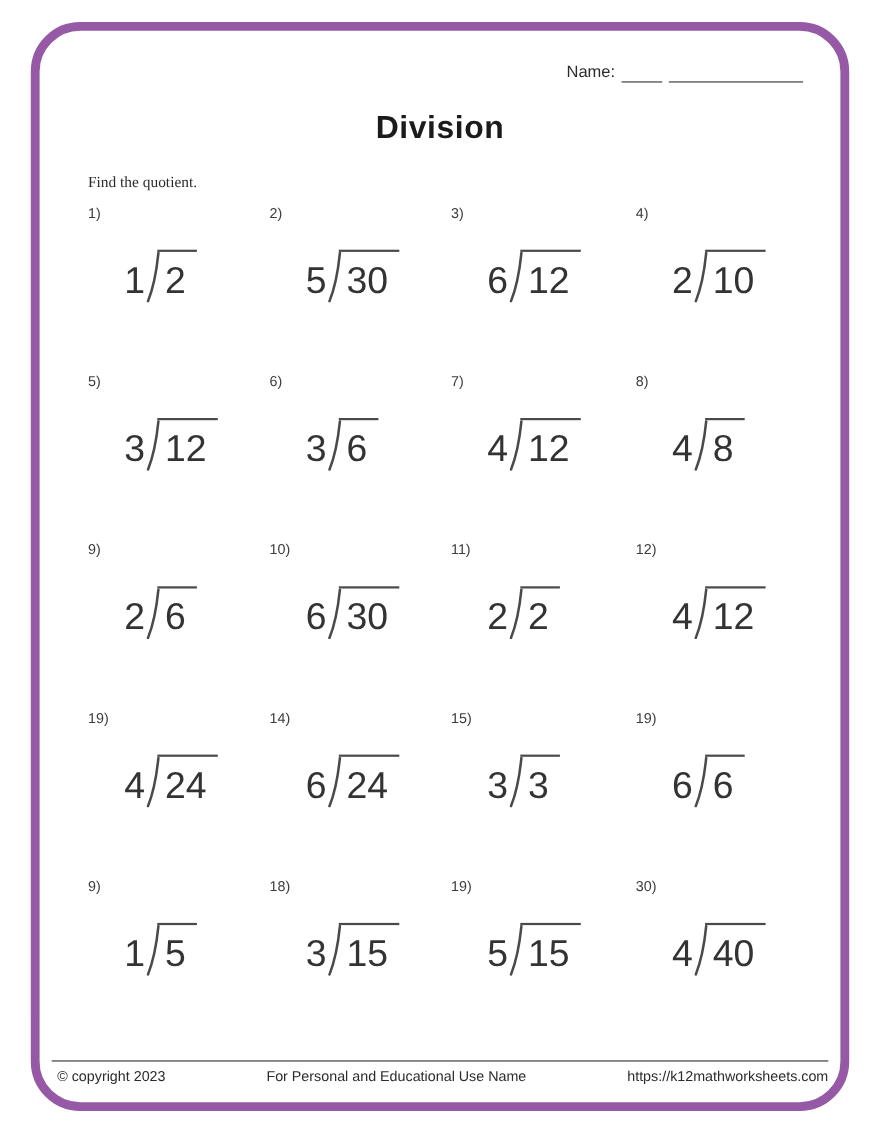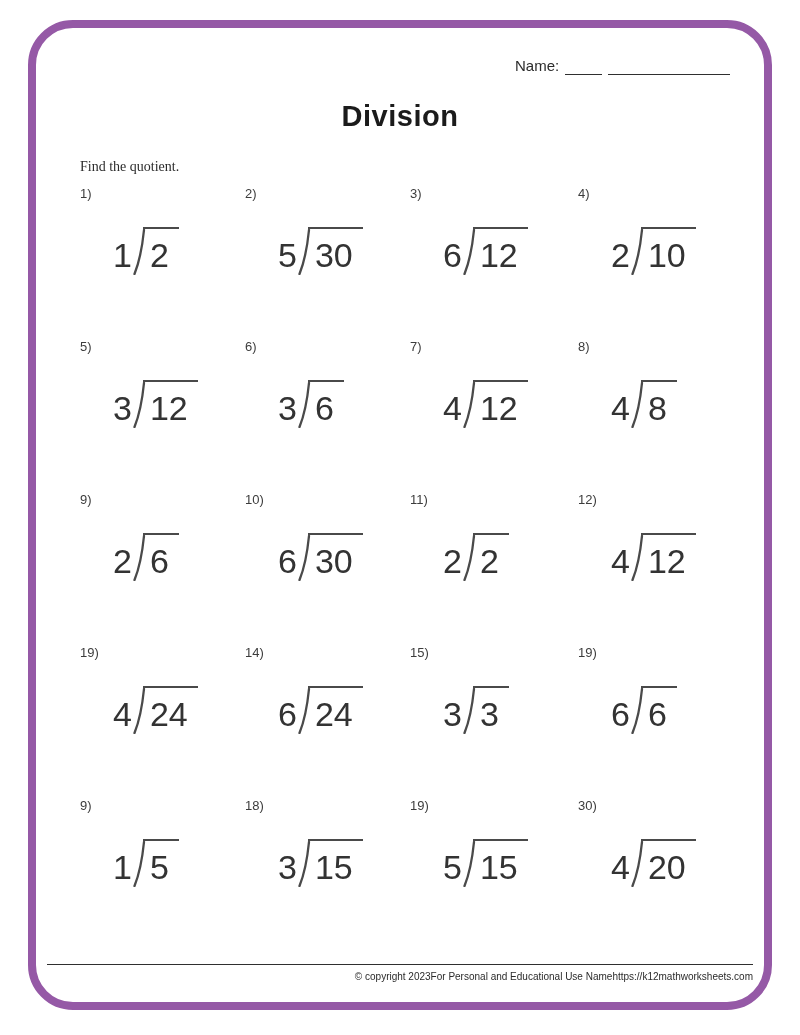--- a/index.html
+++ b/index.html
@@ -93,22 +93,22 @@
     position: absolute;
     left: 47px; top: 964px;
     width: 706px;
     border-top: 1.8px solid #2f2f2f;
   }
   .footer {
     position: absolute;
     left: 52px; top: 971px;
     width: 701px;
     display: flex;
-    justify-content: flex-end;
-    font-size: 10px;
+    justify-content: space-between;
+    font-size: 13px;
     color: #2b2b2b;
   }
 </style>
 </head>
 <body>
 
 <div class="frame" style="border-color: rgb(149, 89, 166);"></div>
 
 <div class="name-row">
   <span class="name-label">Name:</span>
@@ -370,21 +370,21 @@
 
   <div class="cell">
     <div class="pnum">30)</div>
     <div class="expr">
       <span class="divisor">4</span>
       <span class="curve">
         <svg viewBox="0 0 13 46" xmlns="http://www.w3.org/2000/svg">
           <path d="M11 1 C 9.5 16, 7.5 30, 1.5 45" fill="none" stroke="#4a4a4a" stroke-width="2.3" stroke-linecap="round"></path>
         </svg>
       </span>
-      <span class="dividend">20</span>
+      <span class="dividend">40</span>
     </div>
   </div>
 </div>
 
 <div class="footer-rule"></div>
 <div class="footer">
   <span>© copyright 2023</span>
   <span>For Personal and Educational Use Name</span>
   <span>https://k12mathworksheets.com</span>
 </div>

